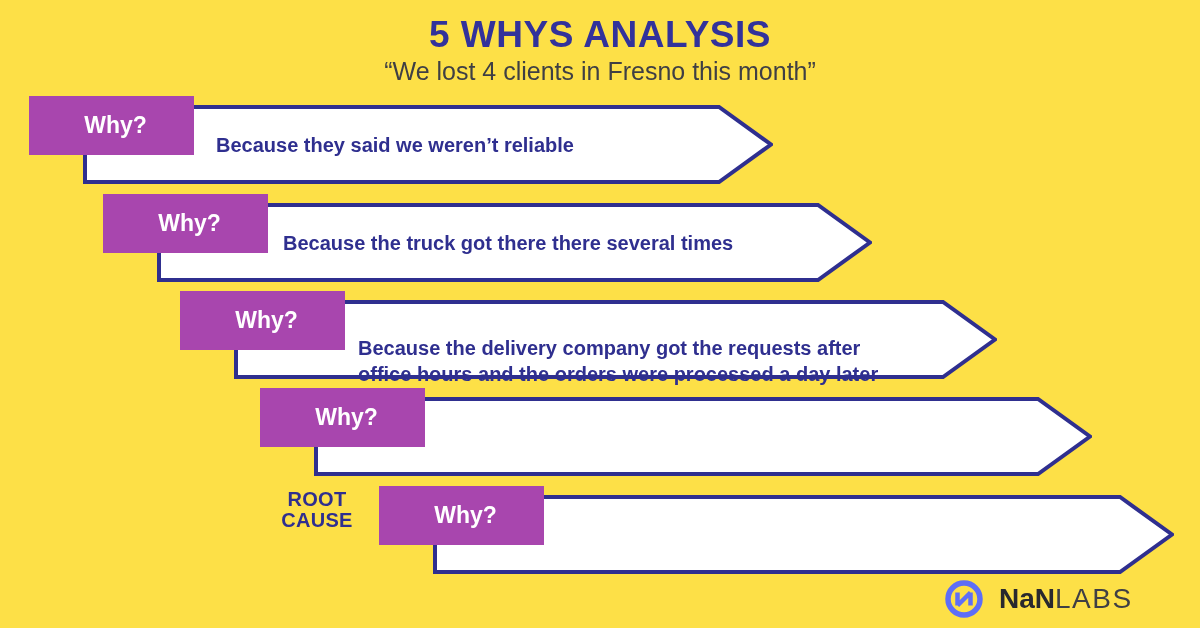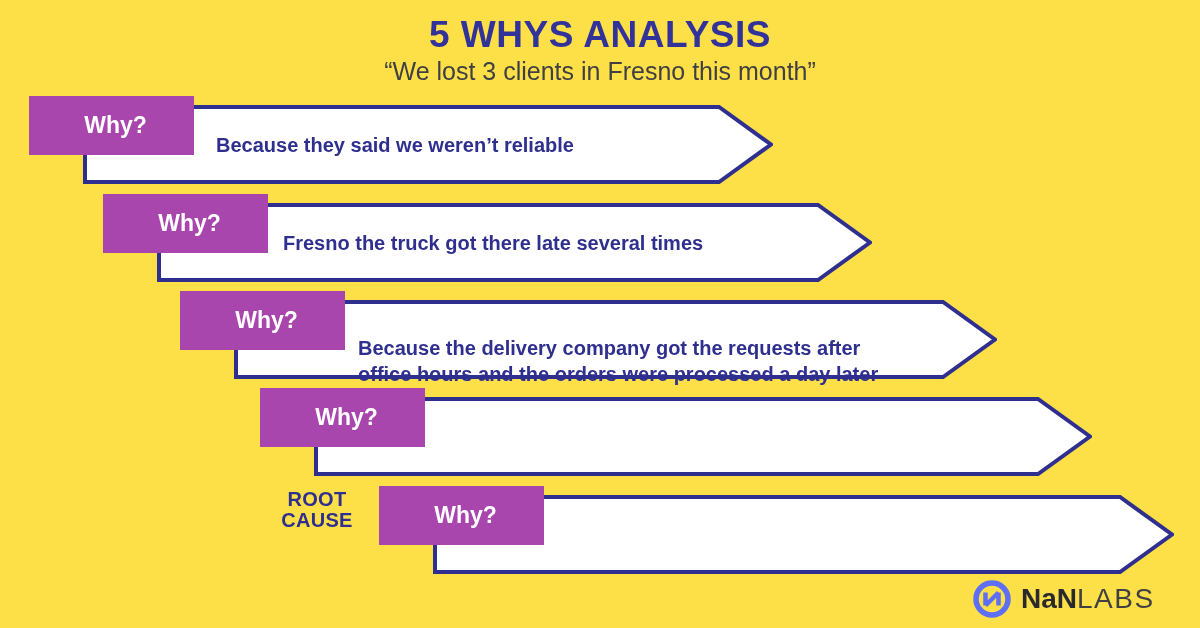--- a/index.html
+++ b/index.html
@@ -33,44 +33,44 @@
   .r2-arrow{left:157px;top:203px;} .r2-box{left:103px;top:194px;} .r2-text{left:283px;top:203px;width:560px;}
   .r3-arrow{left:234px;top:300px;} .r3-box{left:180px;top:291px;} .r3-text{left:358px;top:300px;width:640px;margin-top:21px;}
   .r4-arrow{left:314px;top:397px;} .r4-box{left:260px;top:388px;} .r4-text{left:440px;top:397px;width:580px;}
   .r5-arrow{left:433px;top:495px;} .r5-box{left:379px;top:486px;} .r5-text{left:559px;top:495px;width:560px;}
   .root-cause {
     position:absolute; left:262px; top:489px; width:110px;
     text-align:center; font-size:20px; font-weight:700; line-height:21px;
     color:#2F2F8F; white-space:pre-line; letter-spacing:0.3px;
   }
   
-  .logo { position:absolute; left:972px; top:579px; display:flex; align-items:flex-end; gap:9px; }
+  .logo { position:absolute; left:944px; top:579px; display:flex; align-items:flex-end; gap:15px; }
   .brand { font-size:28px; line-height:40px; }
   .brand-bold  { font-weight:700; color:#29292E; }
   .brand-light { font-weight:400; color:#3F3F44; letter-spacing:1.5px; }
 </style>
 </head>
 <body>
 
 <div class="canvas">
 
   <h1 class="title">5 WHYS ANALYSIS</h1>
-  <p class="subtitle">“We lost 3 clients in Fresno this month”</p>
+  <p class="subtitle">“We lost 4 clients in Fresno this month”</p>
 
   <svg class="arrow r1-arrow" width="690" height="79" viewBox="0 0 690 79">
     <polygon points="2,2 636,2 688,39.5 636,77 2,77" fill="#ffffff" stroke="#2F2F8F" stroke-width="4"></polygon>
   </svg>
   <div class="why-box r1-box">Why?</div>
   <div class="answer r1-text">Because they said we weren’t reliable</div>
 
   <svg class="arrow r2-arrow" width="715" height="79" viewBox="0 0 715 79">
     <polygon points="2,2 661,2 713,39.5 661,77 2,77" fill="#ffffff" stroke="#2F2F8F" stroke-width="4"></polygon>
   </svg>
   <div class="why-box r2-box">Why?</div>
-  <div class="answer r2-text">Fresno the truck got there late several times</div>
+  <div class="answer r2-text">Because the truck got there there several times</div>
 
   <svg class="arrow r3-arrow" width="763" height="79" viewBox="0 0 763 79">
     <polygon points="2,2 709,2 761,39.5 709,77 2,77" fill="#ffffff" stroke="#2F2F8F" stroke-width="4"></polygon>
   </svg>
   <div class="why-box r3-box">Why?</div>
   <div class="answer r3-text">Because the delivery company got the requests after
 office hours and the orders were processed a day later</div>
 
   <svg class="arrow r4-arrow" width="778" height="79" viewBox="0 0 778 79">
     <polygon points="2,2 724,2 776,39.5 724,77 2,77" fill="#ffffff" stroke="#2F2F8F" stroke-width="4"></polygon>

